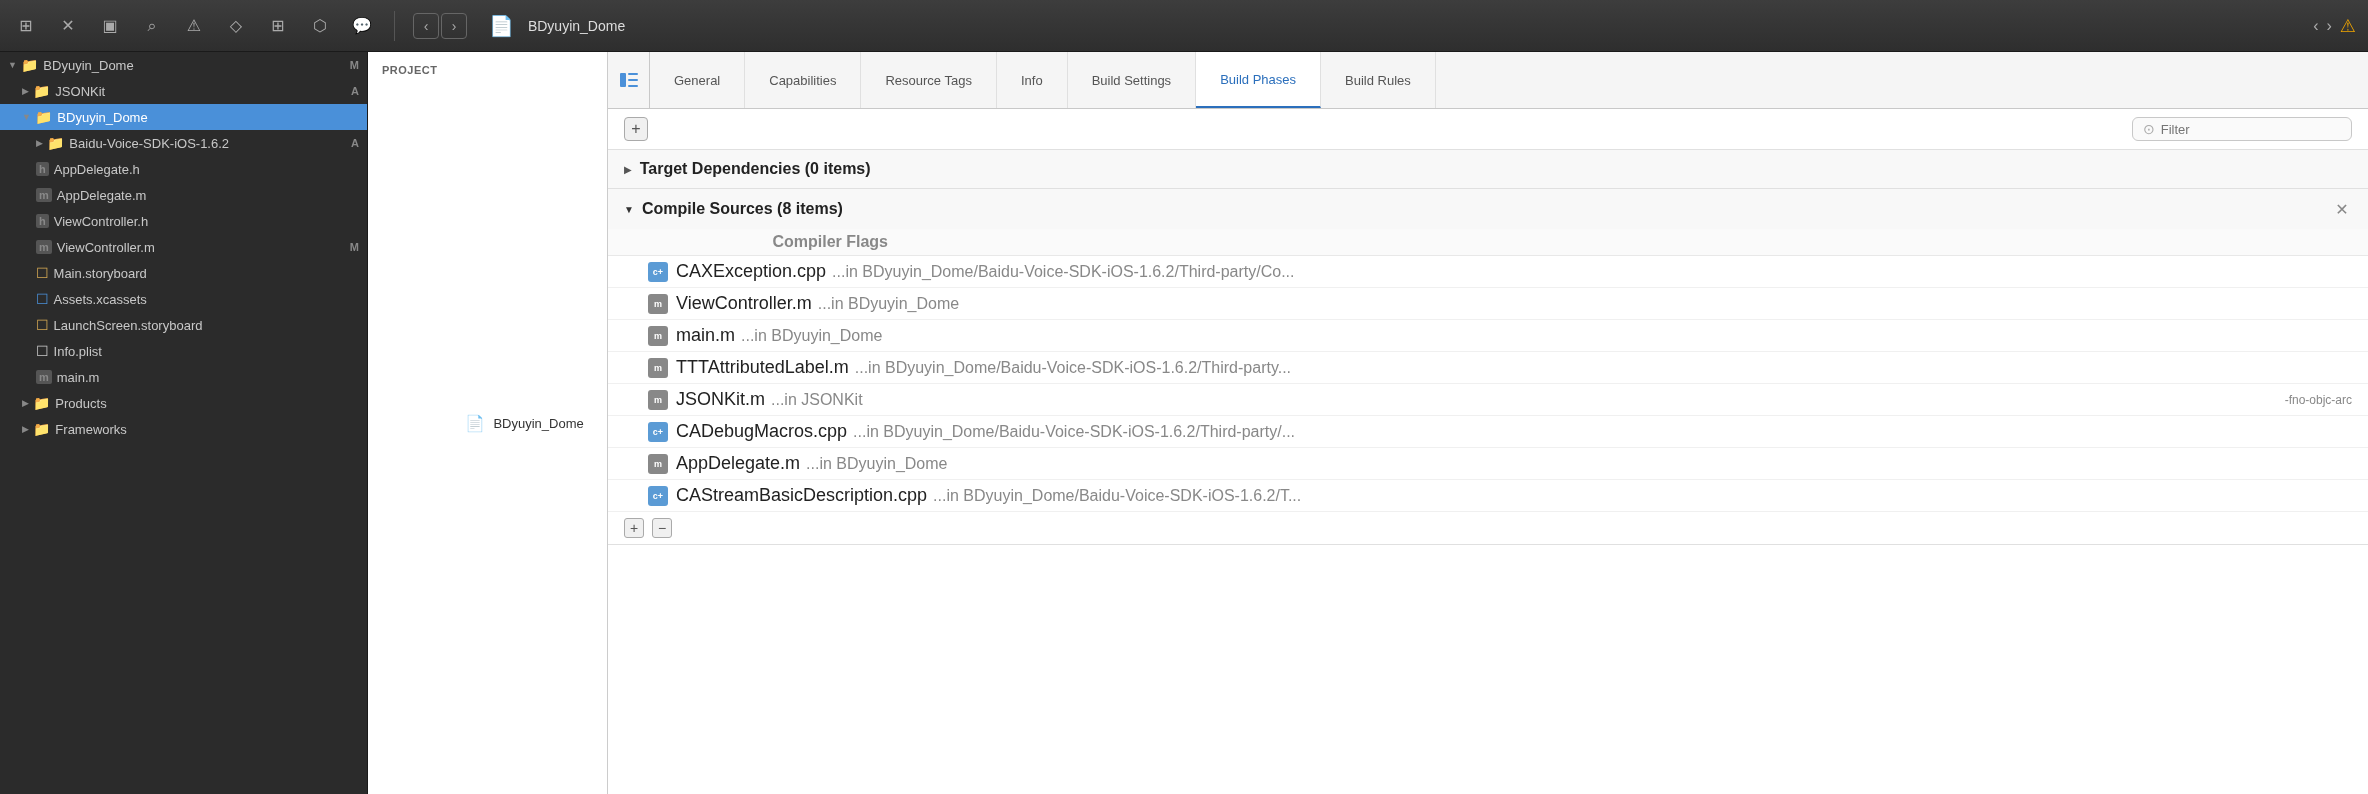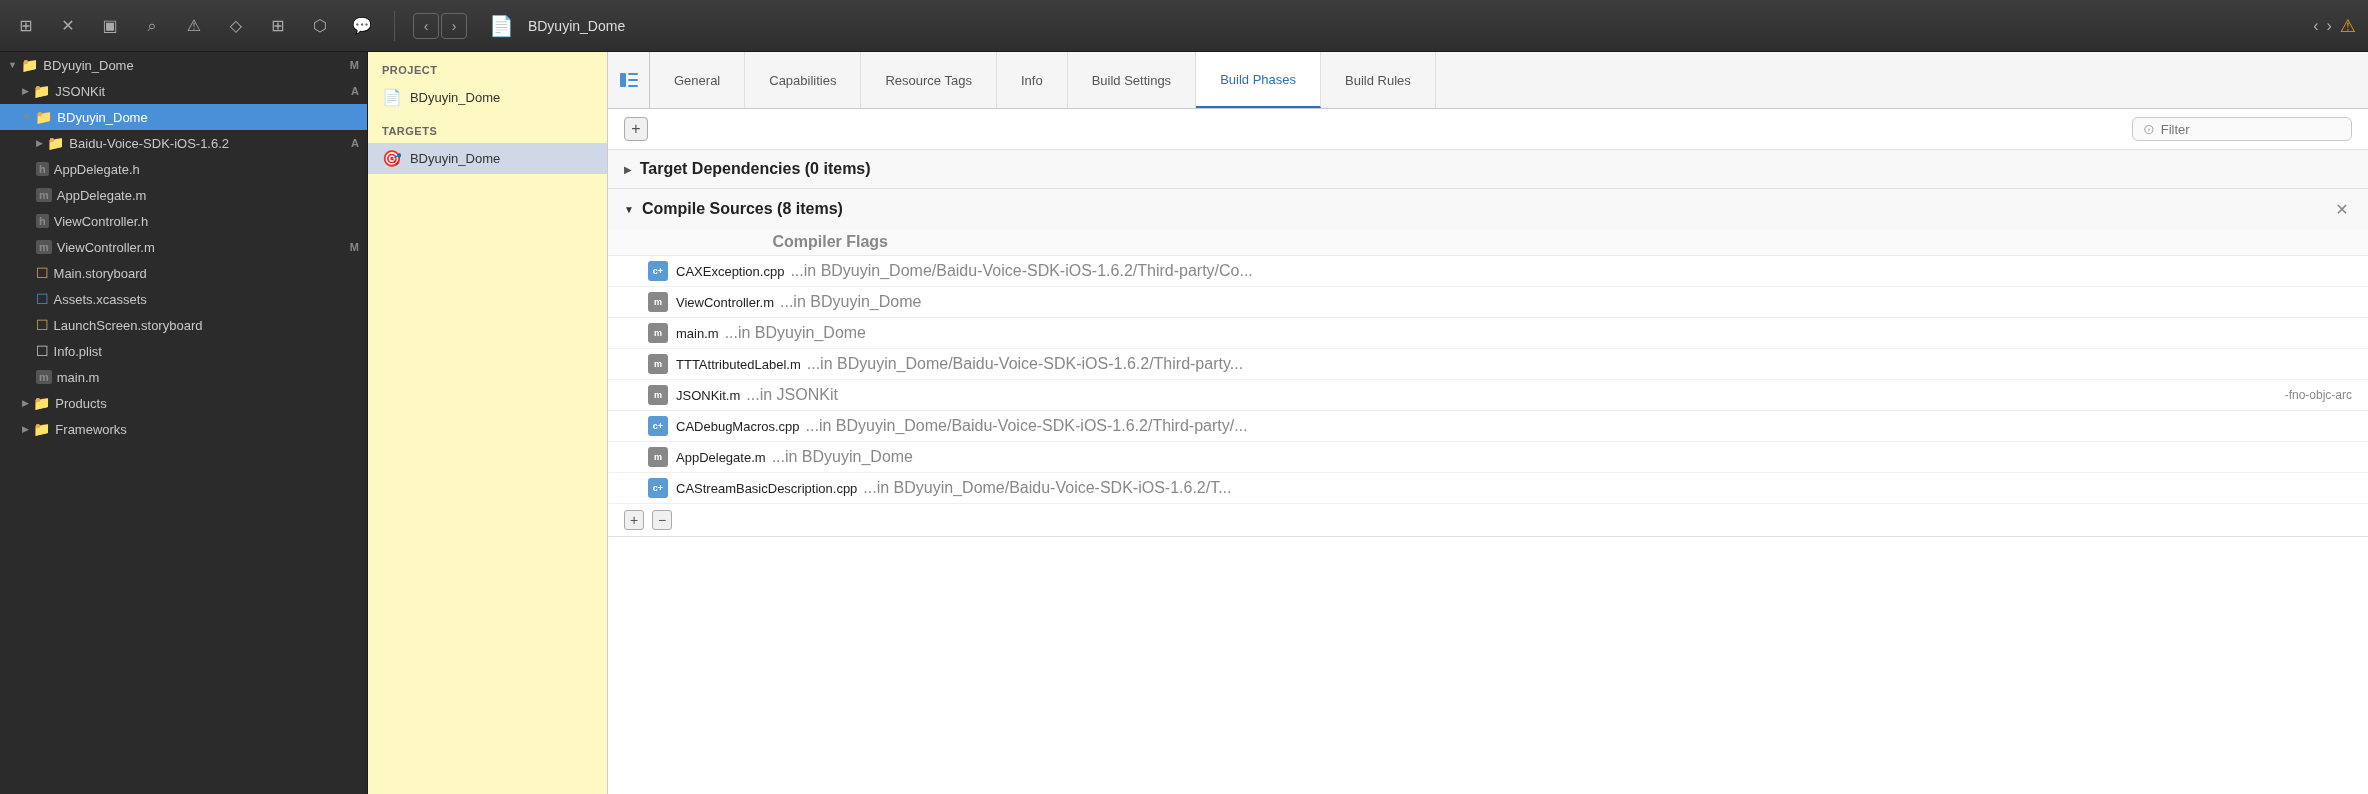--- a/index.html
+++ b/index.html
@@ -125,24 +125,24 @@
     
     .icon-folder { color: #b8860b; }
     .icon-folder-blue { color: #4a90d9; }
     .icon-storyboard { color: #d4a853; }
     .icon-xcassets { color: #4a90d9; }
     .icon-plist { color: #c8c8c8; }
 
     
     #project-panel {
       width: 240px;
-      background: #fef9c3;
+      background: #ffffff;
       border-right: 1px solid #ccc;
       display: flex;
-      flex-direction: column;
+      flex-direction: row;
       flex-shrink: 0;
     }
     .panel-section-header {
       font-size: 11px;
       font-weight: 700;
       color: #666;
       padding: 12px 14px 6px 14px;
       letter-spacing: 0.5px;
       text-transform: uppercase;
     }
@@ -311,21 +311,21 @@
       border-radius: 3px;
       display: flex; align-items: center; justify-content: center;
       font-size: 9px;
       font-weight: 700;
       margin-right: 8px;
       flex-shrink: 0;
     }
     .badge-cpp { background: #5b9bd5; color: #fff; }
     .badge-m { background: #888; color: #fff; }
     .file-name {
-      font-size: 13px;
+      font-size: 18px;
       color: #222;
       margin-right: 6px;
     }
     .file-path {
       font-size: 16px;
       color: #888;
     }
     .file-flags {
       margin-left: auto;
       font-size: 12px;

